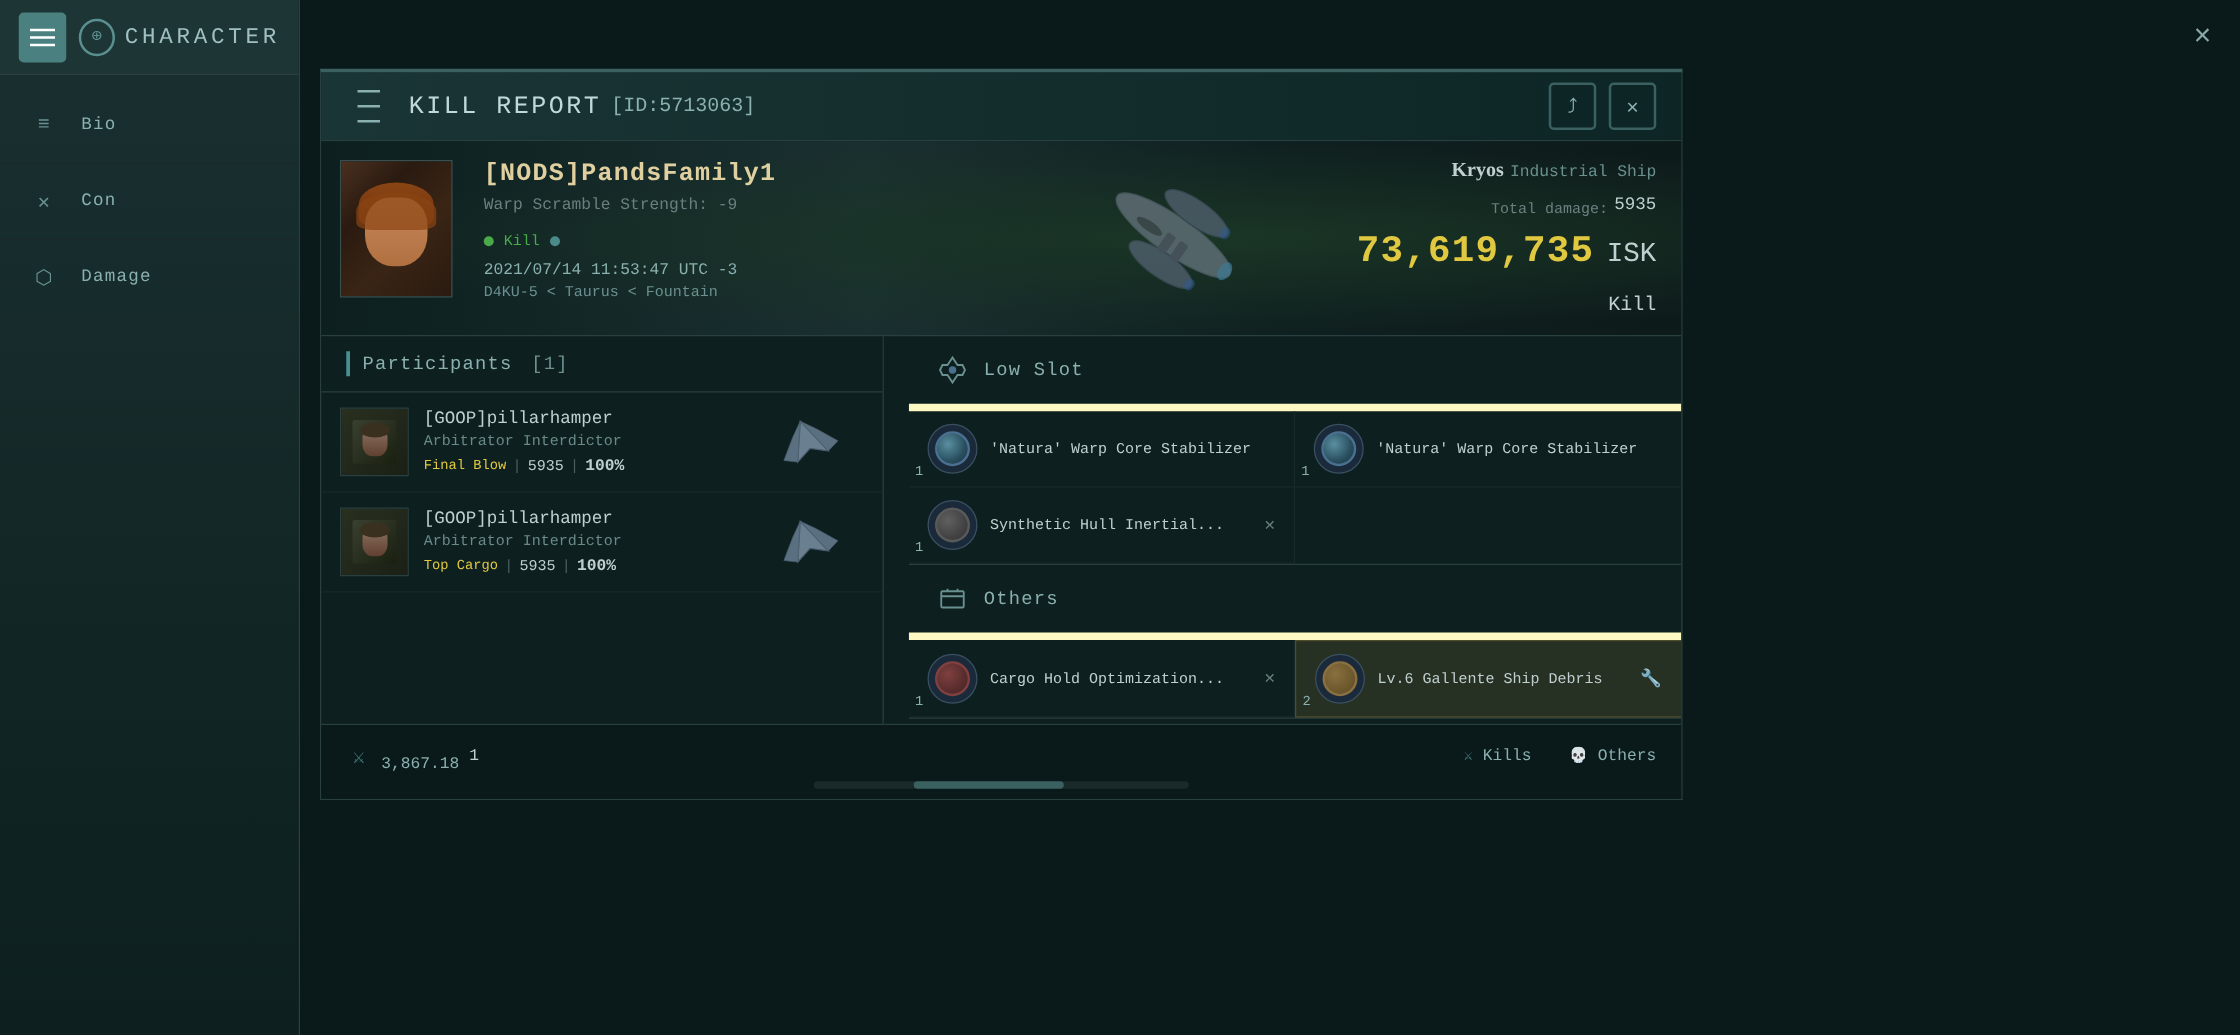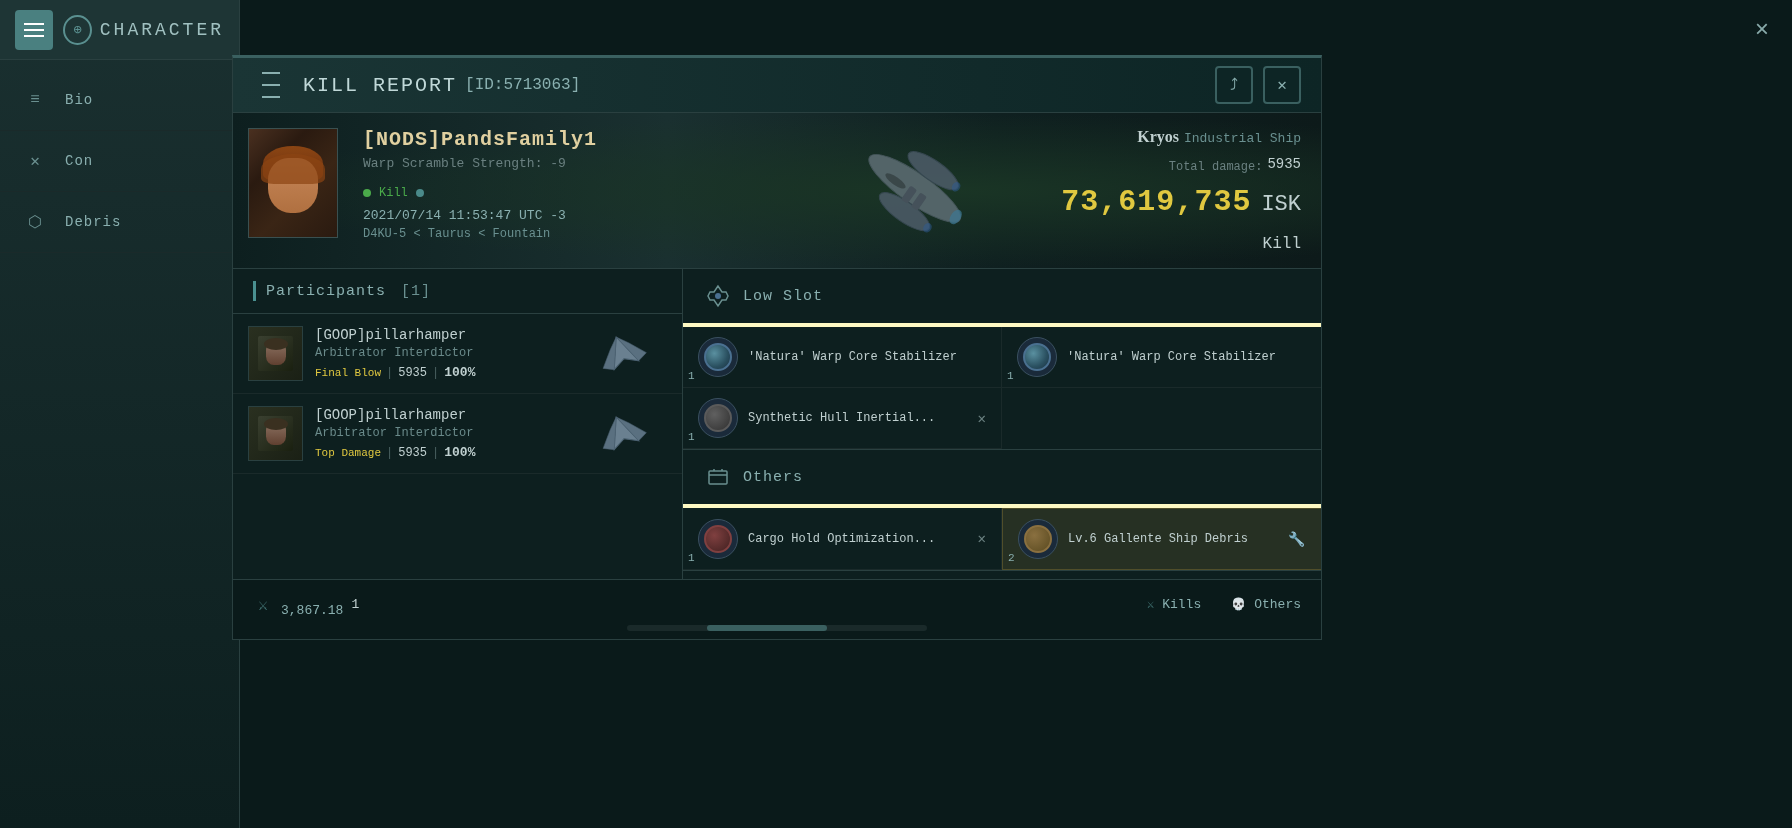--- a/index.html
+++ b/index.html
@@ -94,21 +94,21 @@
 
     .nav-label {
       color: #8ab0b0;
       font-size: 14px;
       letter-spacing: 1px;
     }
 
     
     .kill-report-panel {
       position: absolute;
-      top: 55px; left: 232px;
+      top: 55px; left: 256px;
       width: 1090px;
       background: #0d1f1f;
       border: 1px solid #2a4040;
       border-top: 3px solid #3a6060;
     }
 
     .panel-header {
       display: flex; align-items: center;
       background: linear-gradient(to right, #1a3535, #0d2525);
       padding: 0 20px;
@@ -302,20 +302,21 @@
     .kill-type {
       color: #c0d0d0;
       font-size: 16px;
       margin-top: 5px;
     }
 
     
     .content-area {
       display: flex;
       height: 310px;
+      gap: 20px;
     }
 
     
     .participants-panel {
       width: 450px;
       border-right: 1px solid #2a4040;
       overflow-y: auto;
     }
 
     .participants-header {
@@ -412,21 +413,21 @@
       overflow-y: auto;
     }
 
     .equipment-section {
       border-bottom: 1px solid #2a4040;
     }
 
     .equipment-section-header {
       display: flex; align-items: center;
       padding: 12px 20px;
-      border-bottom: 4px solid #fef9c3;
+      border-bottom: 6px solid #fef9c3;
     }
 
     .equipment-section-icon {
       width: 30px; height: 30px;
       margin-right: 10px;
       display: flex; align-items: center; justify-content: center;
     }
 
     .equipment-section-title {
       color: #8ab0b0;
@@ -584,21 +585,21 @@
     <div class="sidebar-nav-item">
       <div class="nav-icon">≡</div>
       <span class="nav-label">Bio</span>
     </div>
     <div class="sidebar-nav-item">
       <div class="nav-icon">✕</div>
       <span class="nav-label">Con</span>
     </div>
     <div class="sidebar-nav-item">
       <div class="nav-icon">⬡</div>
-      <span class="nav-label">Debris</span>
+      <span class="nav-label">Damage</span>
     </div>
   </div>
 </div>
 
 <div class="close-main-btn" style="position:absolute;top:15px;right:15px;color:#8aa;font-size:24px;cursor:pointer;z-index:100;">×</div>
 
 <div class="kill-report-panel">
 
   <div class="panel-header">
     <div class="panel-menu-btn">
@@ -737,21 +738,21 @@
               <div style="width:20px;height:22px;background:linear-gradient(180deg,#8a7060 0%,#604030 100%);border-radius:30% 30% 40% 40%;position:relative;">
                 <div style="position:absolute;top:-5px;left:-2px;width:24px;height:12px;background:#3a3020;border-radius:50%;"></div>
               </div>
             </div>
           </div>
         </div>
         <div class="participant-info">
           <div class="participant-name">[GOOP]pillarhamper</div>
           <div class="participant-ship">Arbitrator Interdictor</div>
           <div class="participant-row-bottom">
-            <span class="top-damage-label">Top Damage</span>
+            <span class="top-damage-label">Top Cargo</span>
             <span class="separator">|</span>
             <span class="damage-stat">5935</span>
             <span class="separator">|</span>
             <span class="percent-stat">100%</span>
           </div>
         </div>
         <div class="participant-ship-img">
           <svg width="65" height="45" viewBox="0 0 65 45" xmlns="http://www.w3.org/2000/svg">
             <g transform="rotate(-20, 32, 22)">
               <polygon points="32,5 45,35 32,28 19,35" fill="#6a8090" stroke="#4a6070" stroke-width="1"></polygon>

